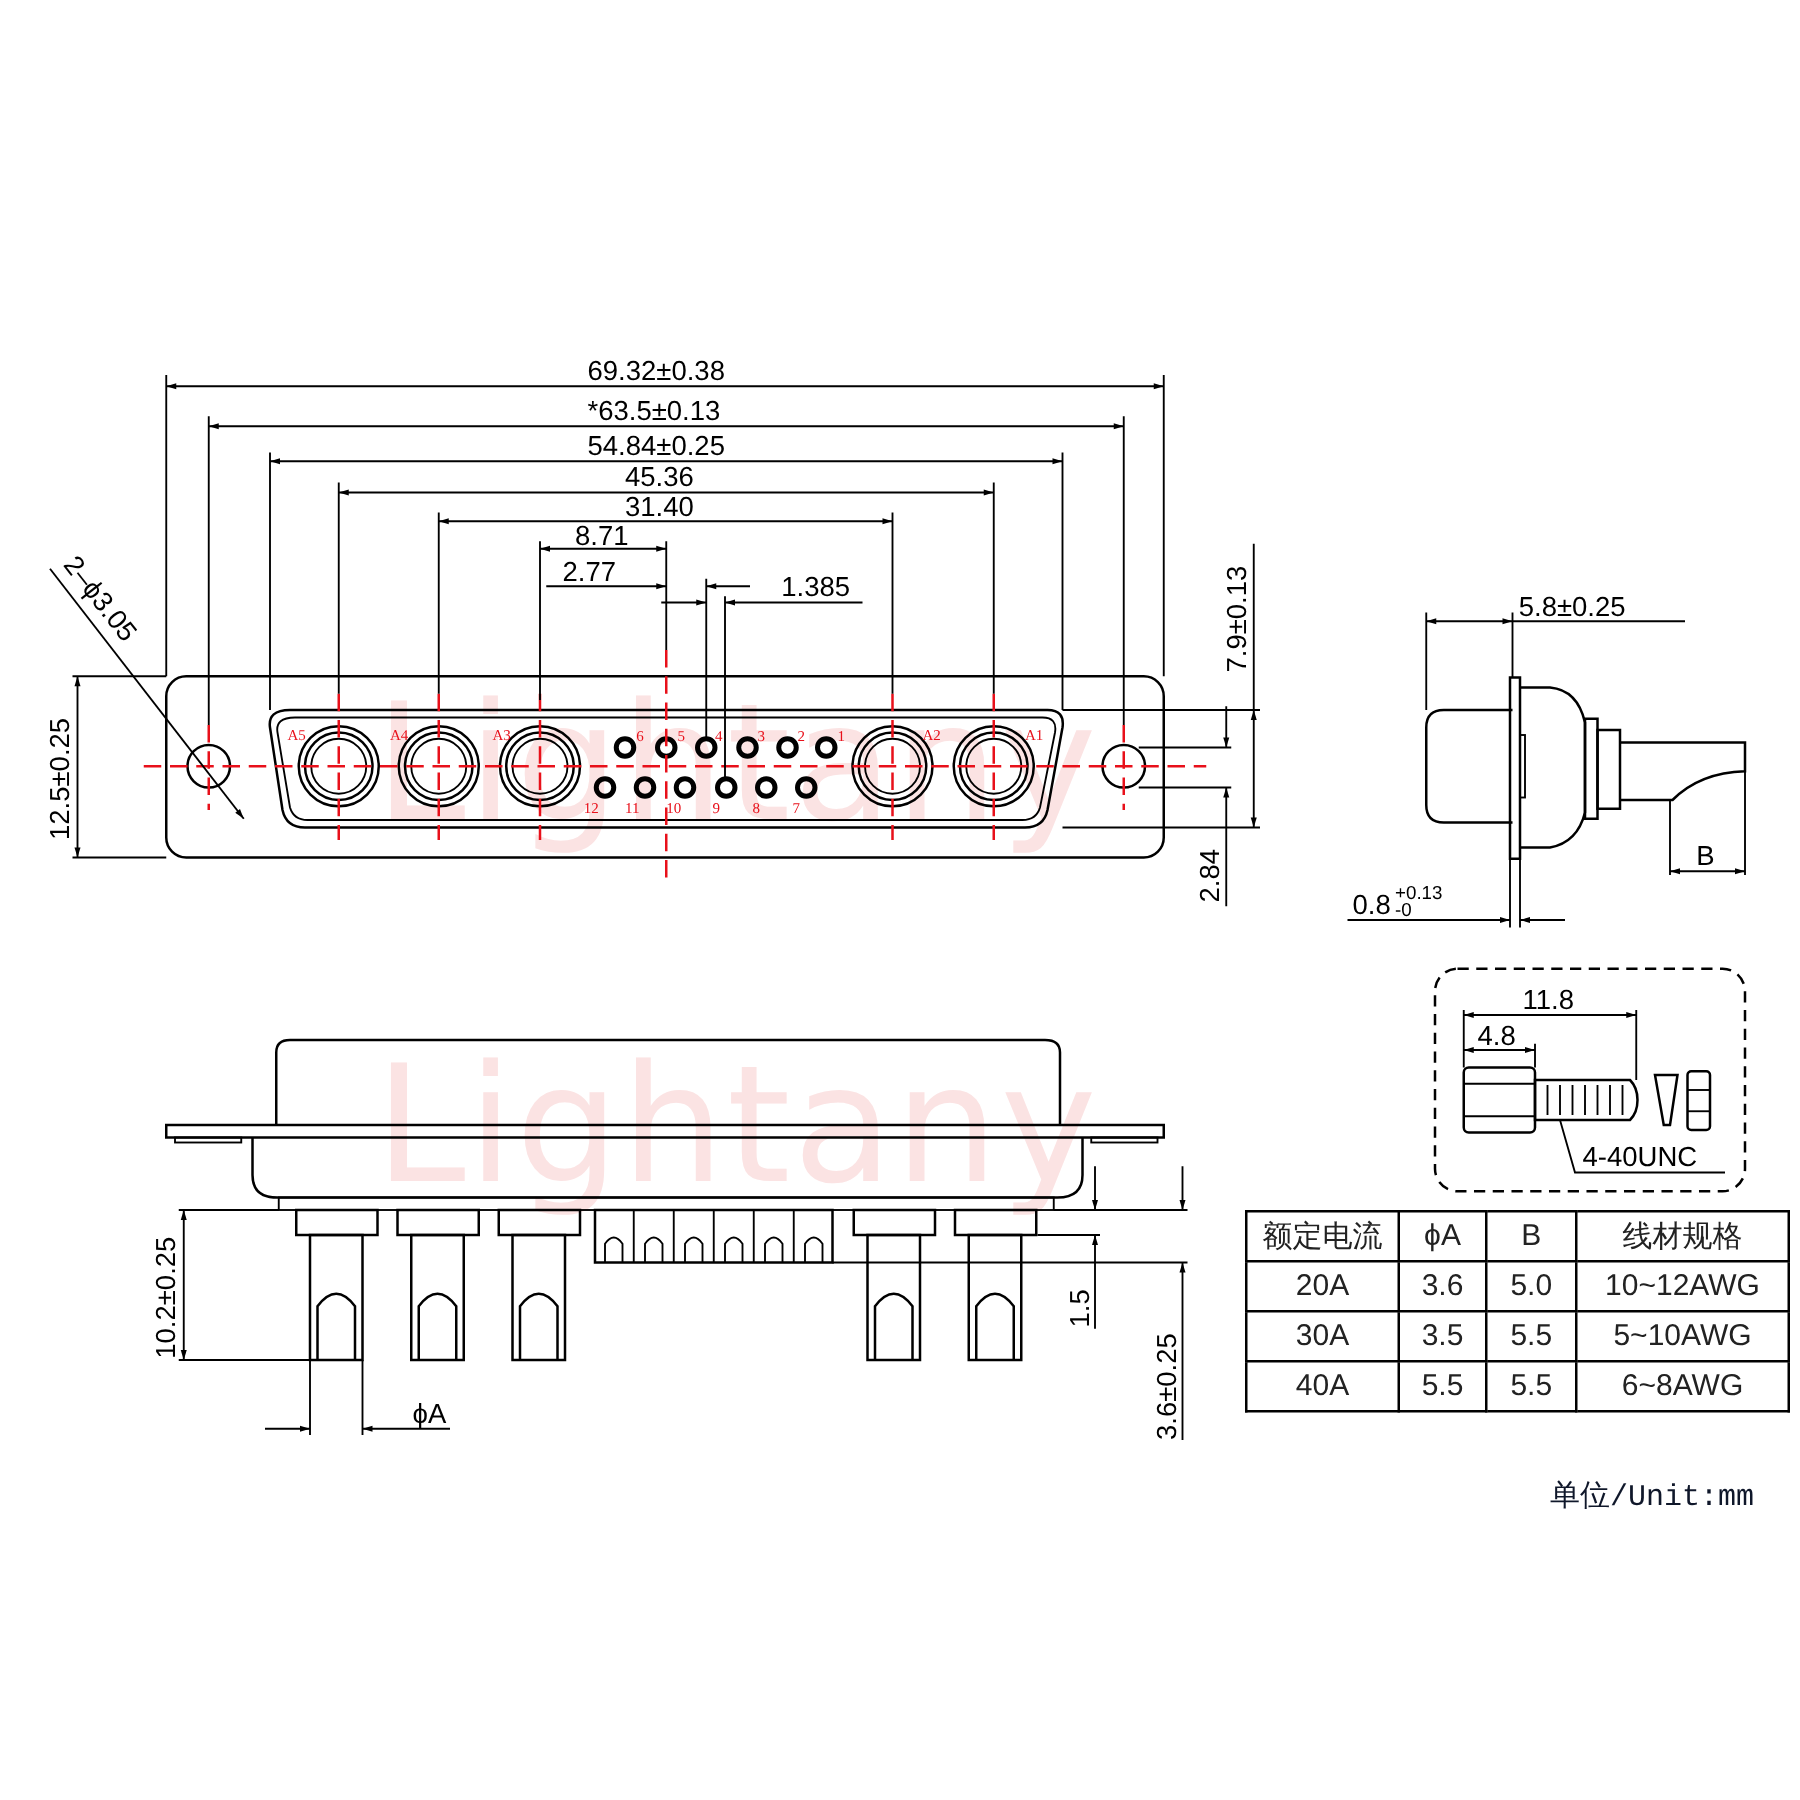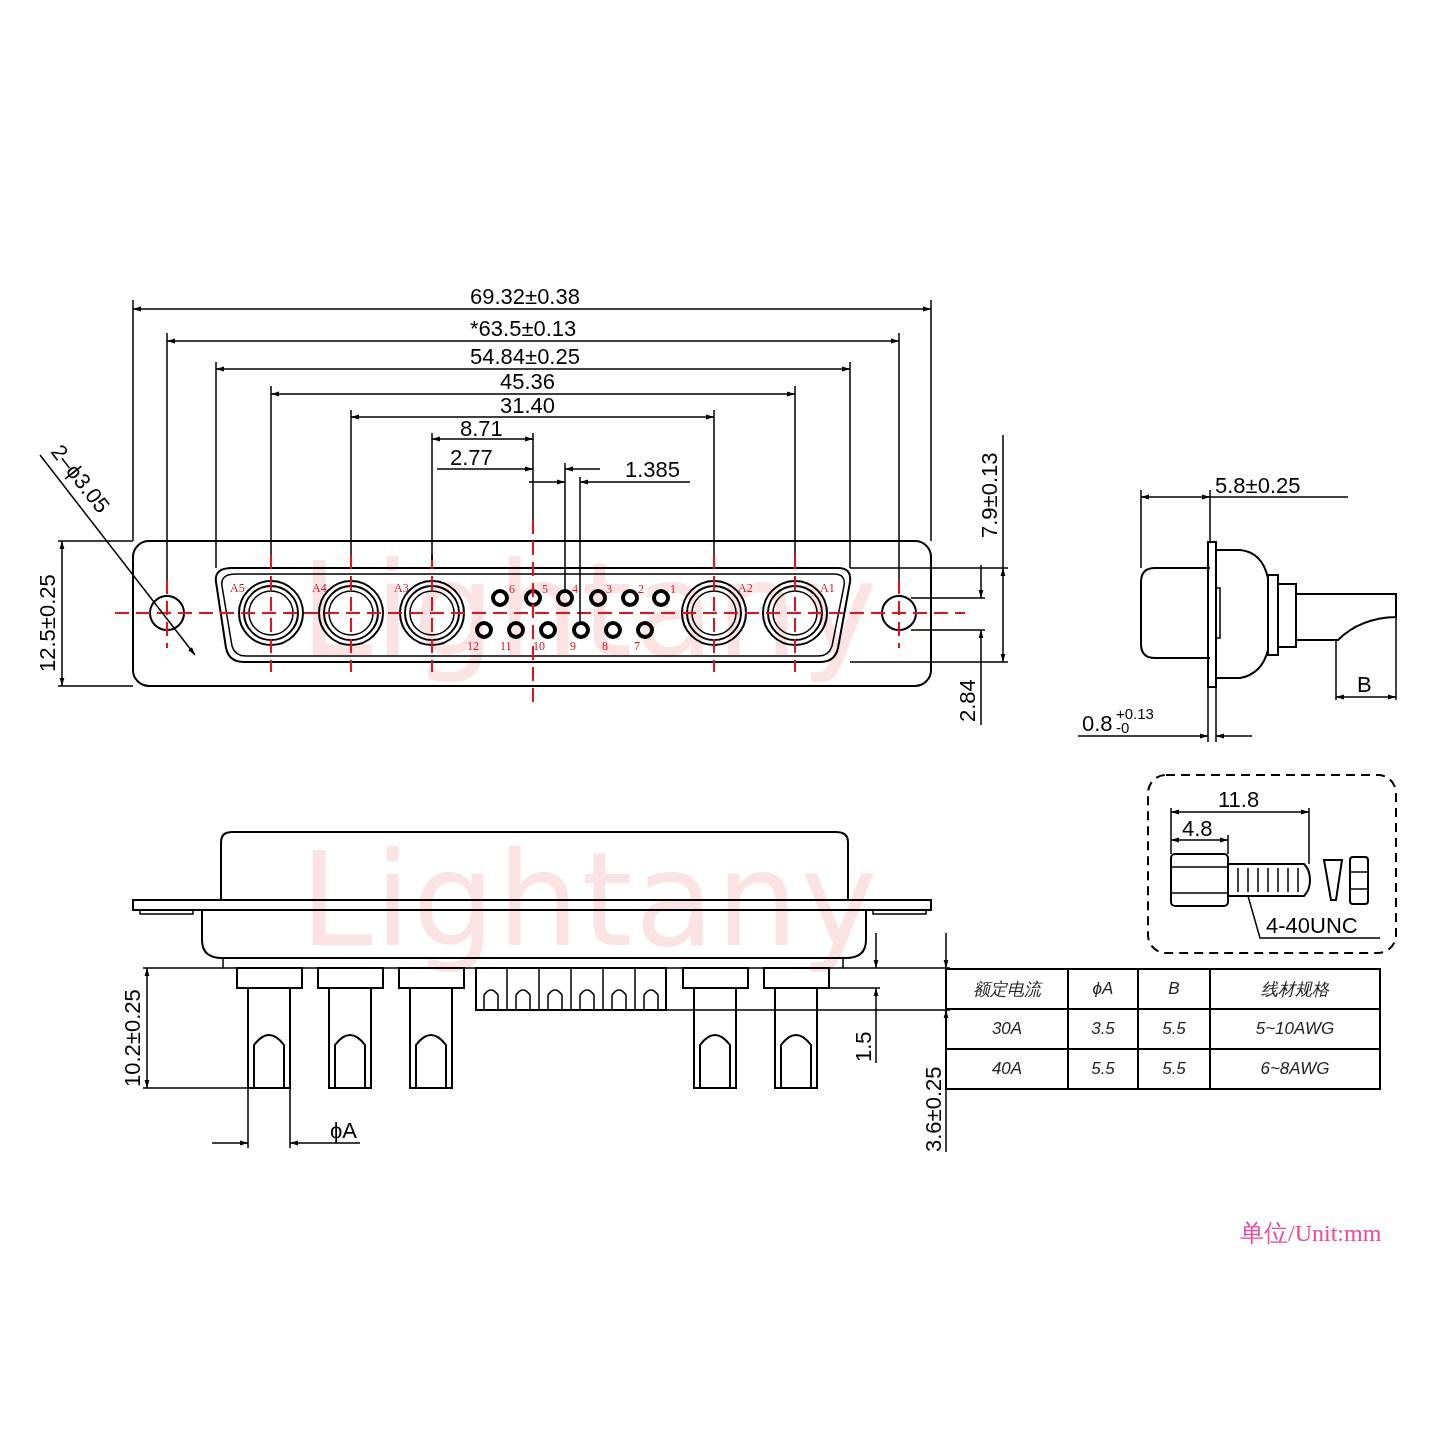--- a/index.html
+++ b/index.html
@@ -4,23 +4,23 @@
 <style>
   html, body { margin: 0; padding: 0; background: #ffffff; }
   body { width: 1440px; height: 1440px; position: relative; overflow: hidden; font-family: "Liberation Sans", "DejaVu Sans", sans-serif; }
   svg { position: absolute; left: 0; top: 0; }
   .ln { stroke: #000; stroke-width: 2; fill: none; }
   .thin { stroke: #000; stroke-width: 1.5; fill: none; }
   .ctr { stroke: #e8101a; stroke-width: 2; stroke-dasharray: 14 7; fill: none; }
   .dim { font-family: "Liberation Sans", "DejaVu Sans", sans-serif; font-size: 22px; fill: #000; }
   .pin { font-family: "Liberation Serif", "DejaVu Serif", serif; font-size: 12px; fill: #e8101a; }
   .wm { font-family: "DejaVu Sans", sans-serif; font-size: 130px; fill: #fbe3e3; letter-spacing: 2px; }
-  .tbl { position: absolute; left: 945px; top: 968px; border-collapse: collapse; font-family: "Liberation Sans", "DejaVu Sans", sans-serif; font-size: 17px; font-style: italic; }
+  .tbl { position: absolute; left: 996px; top: 968px; border-collapse: collapse; font-family: "Liberation Sans", "DejaVu Sans", sans-serif; font-size: 24px; }
   .tbl td, .tbl th { border: 2px solid #000; text-align: center; height: 38px; padding: 0; font-weight: normal; color: #222; }
-  .unit { position: absolute; left: 1240px; top: 1180px; font-size: 24px; color: #ec4899; font-family: Liberation Serif, serif; margin-top: 37px; }
+  .unit { position: absolute; left: 1240px; top: 1180px; font-size: 24px; color: #0f172a; font-family: Liberation Mono, monospace; }
 </style>
 </head>
 <body>
 
 <svg width="1440" height="1440" viewBox="0 0 1440 1440">
   <defs>
     <marker id="ar" viewBox="0 0 10 10" refX="10" refY="5" markerWidth="14" markerHeight="8" orient="auto-start-reverse" markerUnits="userSpaceOnUse">
       <path d="M0,2 L10,5 L0,8 z" fill="#000"></path>
     </marker>
   </defs>
@@ -294,20 +294,26 @@
 
 <table class="tbl">
   <tbody>
       <tr>
     <th style="width:120px">额定电流</th>
     <th style="width:68px">ϕA</th>
     <th style="width:70px">B</th>
     <th style="width:168px">线材规格</th>
   </tr>
   <tr>
+    <td>20A</td>
+    <td>3.6</td>
+    <td>5.0</td>
+    <td>10~12AWG</td>
+  </tr>
+  <tr>
     <td>30A</td>
     <td>3.5</td>
     <td>5.5</td>
     <td>5~10AWG</td>
   </tr>
   <tr>
     <td>40A</td>
     <td>5.5</td>
     <td>5.5</td>
     <td>6~8AWG</td>

